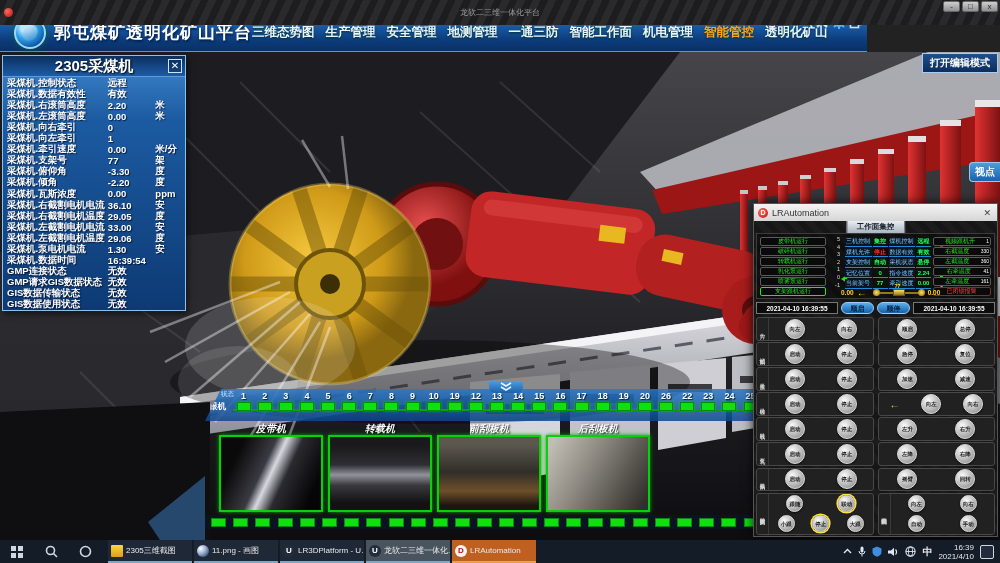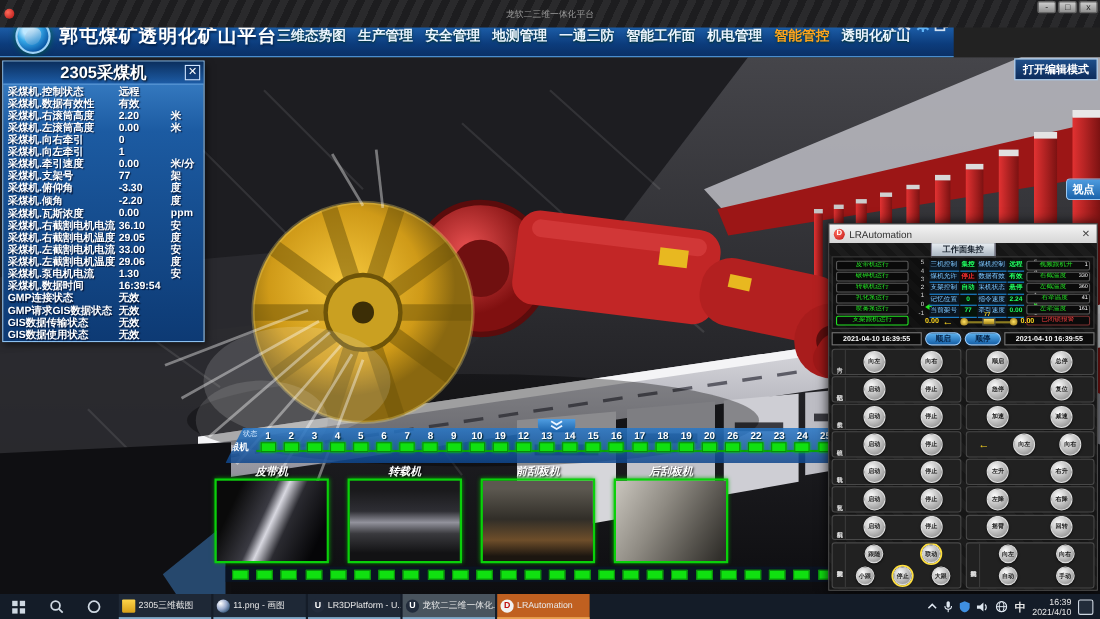--- a/index.html
+++ b/index.html
@@ -123,21 +123,21 @@
   .bstrip{position:absolute;left:205px;top:389px;width:558px;height:32px;z-index:5;
     background:linear-gradient(180deg,rgba(40,120,200,.85),rgba(15,70,140,.85));
     clip-path:polygon(16px 0,100% 0,100% 100%,0 100%);color:#fff;}
   .bstrip .st-lb{position:absolute;left:16px;top:1px;font-size:6.5px;color:#cfe6ff;}
   .bstrip .gj-lb{position:absolute;left:4px;top:12px;font-size:8.5px;font-weight:bold;}
   .numline{position:absolute;left:28px;top:2px;right:2px;display:flex;}
   .numcell{width:21.2px;display:flex;flex-direction:column;align-items:center;}
   .numcell .n{font-size:9px;font-weight:bold;text-shadow:1px 1px 1px #023;}
   .numcell .sq{width:14px;height:9px;background:#10e010;border:1px solid #0a8a0a;margin-top:1px;box-shadow:0 0 3px #0c0;}
   .numline:before{content:"";position:absolute;left:0;right:0;top:18px;height:2px;background:#0aa00a;z-index:-1;}
-  .cams{position:absolute;left:195px;top:422px;width:556px;z-index:5;display:flex;gap:17px;}
+  .cams{position:absolute;left:219px;top:422px;width:556px;z-index:5;display:flex;gap:5px;}
   .cam{width:104px;display:flex;flex-direction:column;align-items:center;}
   .cam .lb{color:#fff;font-size:10px;font-weight:bold;font-style:italic;text-shadow:1px 1px 2px #000;height:13px;}
   .cam .feed{width:104px;height:77px;border:2px solid #0ad00a;box-shadow:0 0 4px #0a0;}
   .feed.f0{background:linear-gradient(115deg,#0a0a0a 18%,#3a3a42 42%,#d8d8e0 50%,#2a2a30 62%,#050507 88%);}
   .feed.f1{background:linear-gradient(180deg,#757570 8%,#44443e 55%,#c8b020 74%,#23231c 92%);}
   .feed.f2{background:linear-gradient(180deg,#1a1a1c 12%,#2e2e34 38%,#92929c 52%,#3a3a3e 66%,#121214 90%);}
   .feed.f3{background:linear-gradient(180deg,#5c5850 10%,#312e28 48%,#6e4e2a 74%,#1c1610 94%);}
   .feed.f4{background:linear-gradient(120deg,#c2beb6 5%,#8e8a82 40%,#57544e 72%,#312f2b 95%);}
   .dashline{position:absolute;left:205px;top:515px;width:558px;height:14px;z-index:5;
     background:rgba(8,24,48,.55);display:flex;align-items:center;padding-left:6px;gap:7.2px;}

